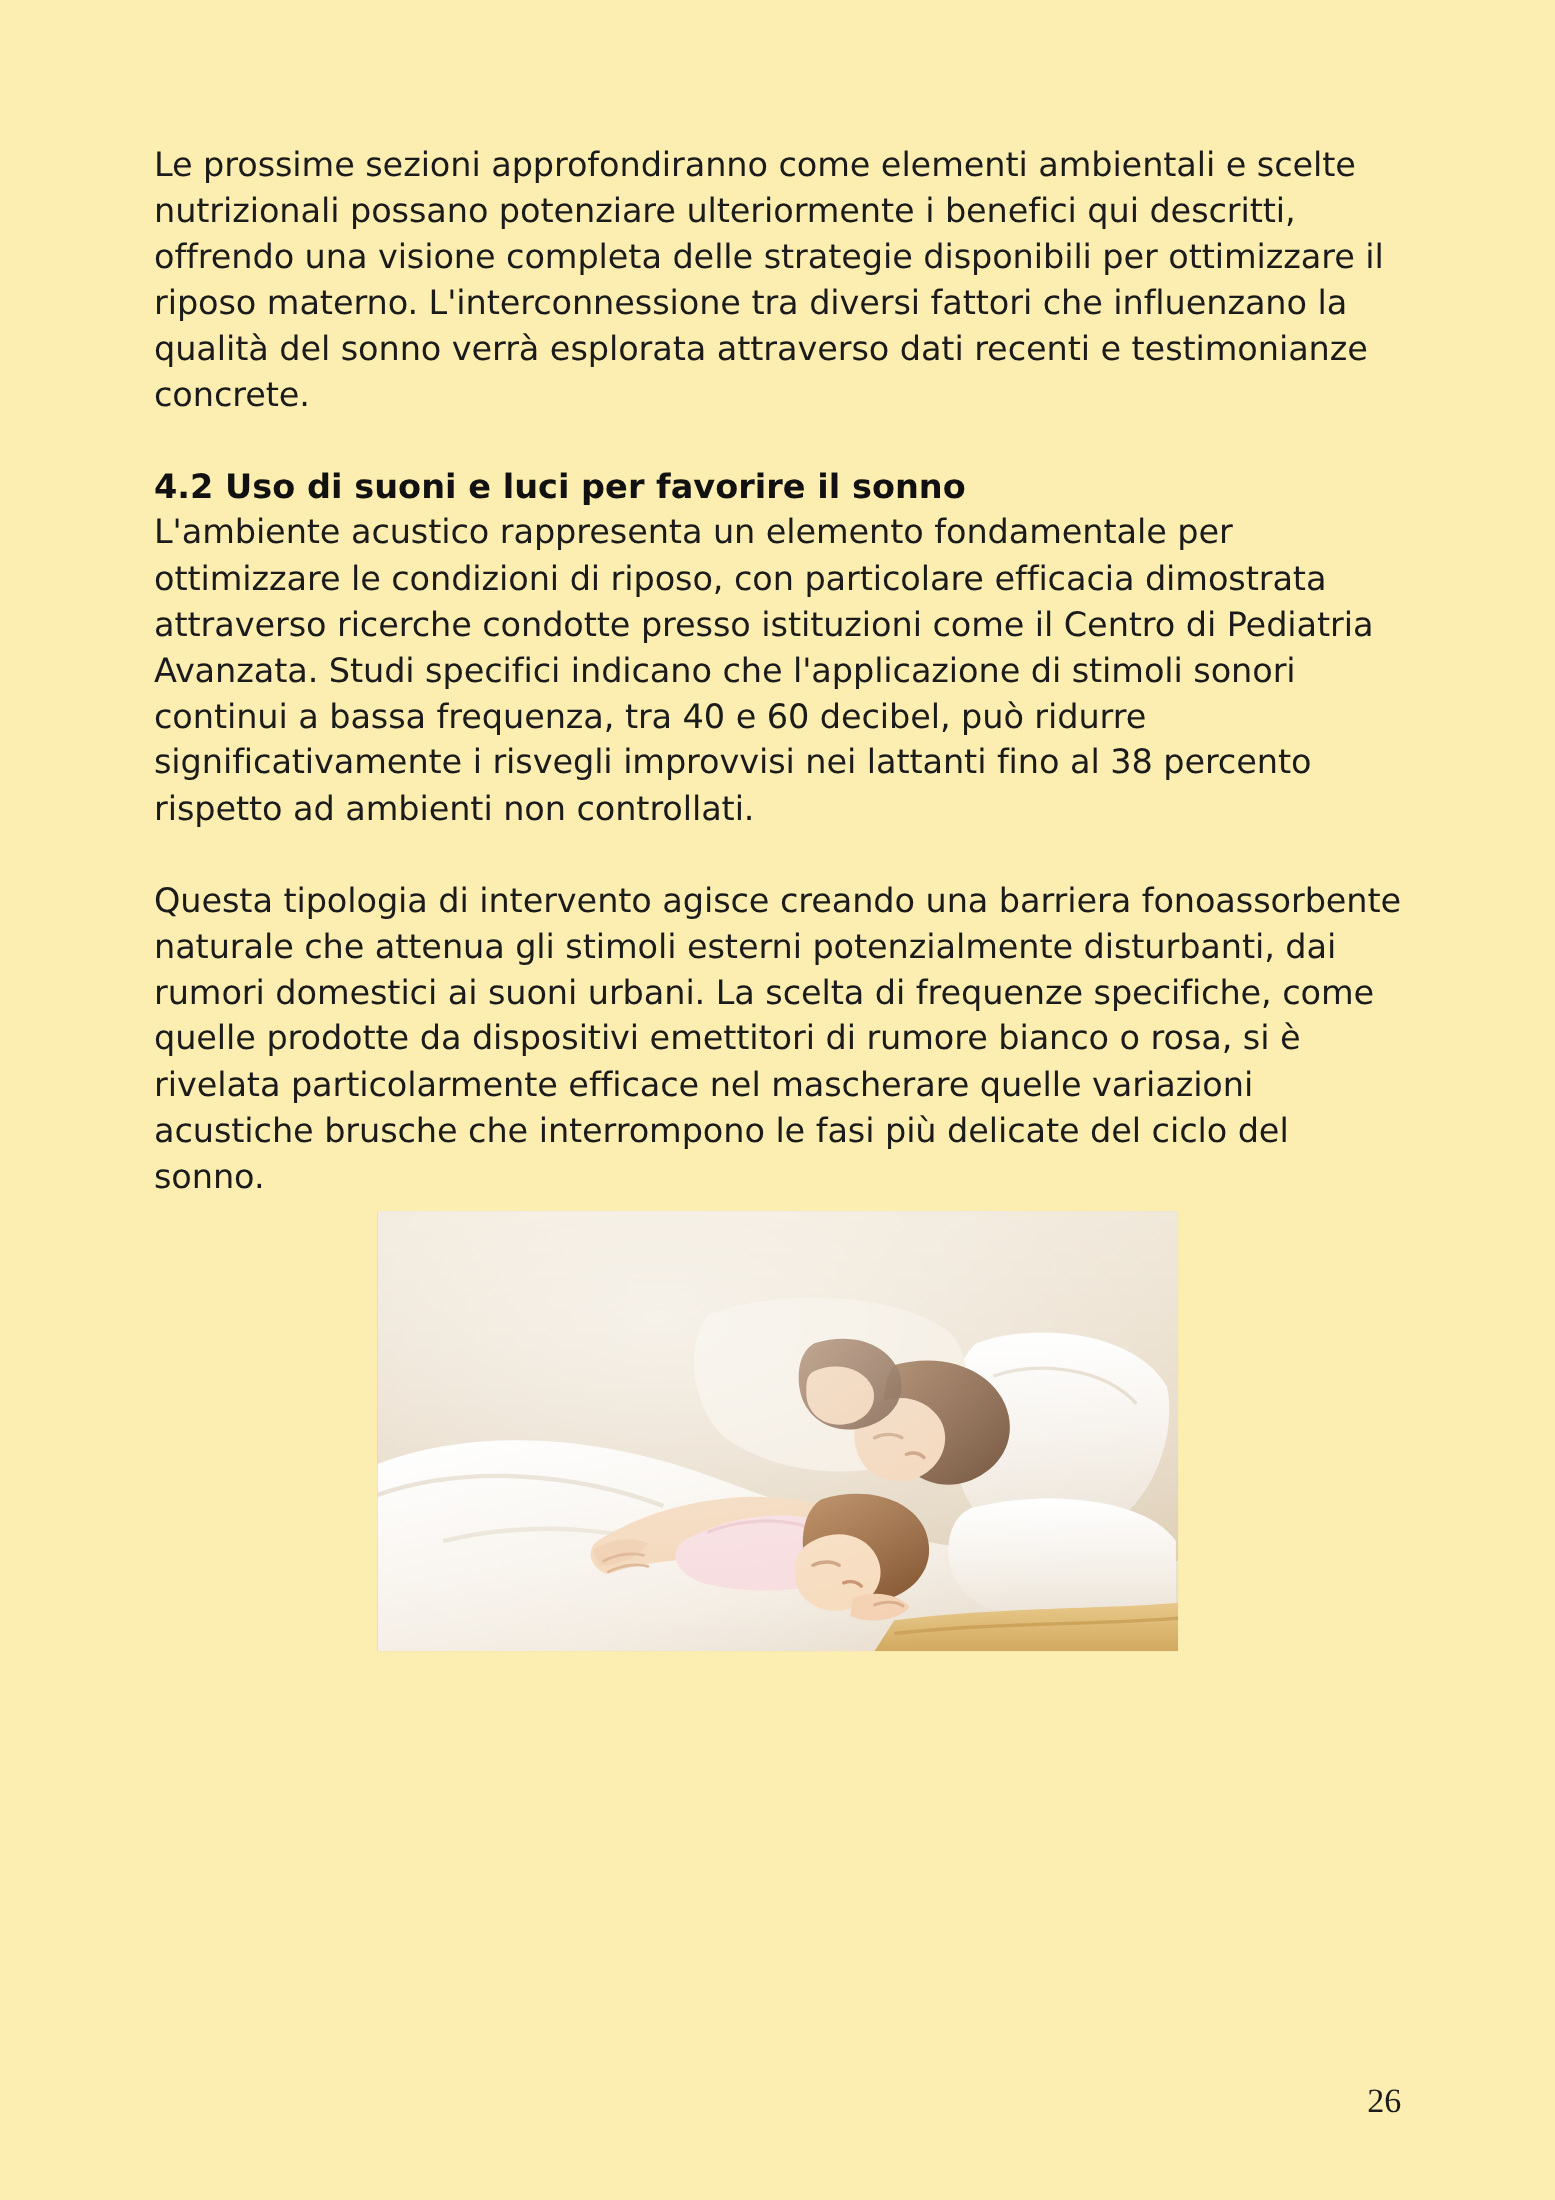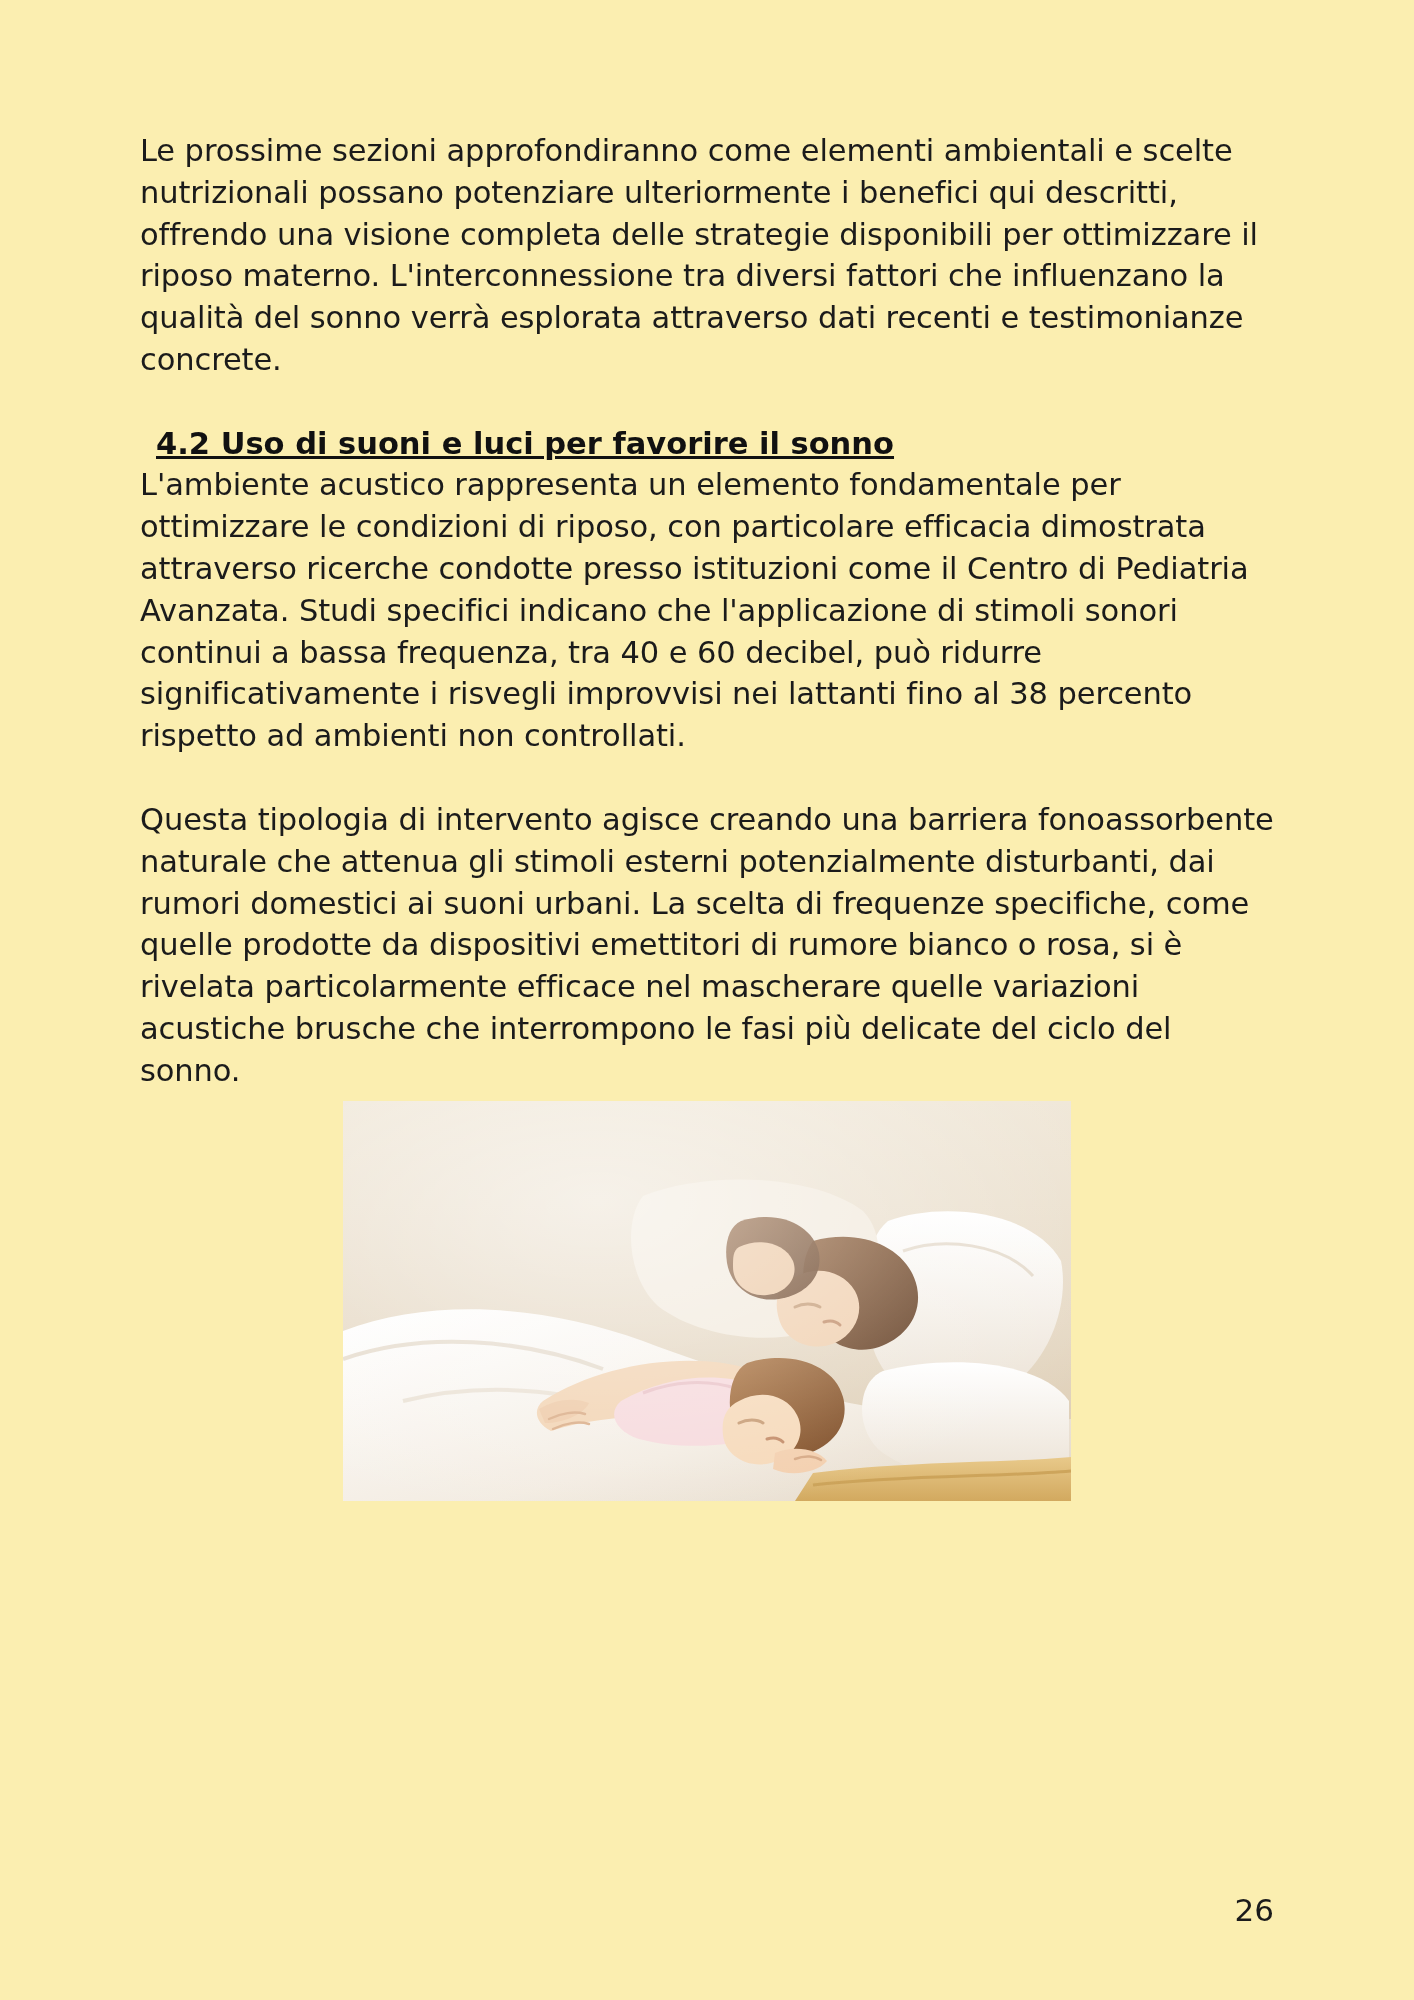--- a/index.html
+++ b/index.html
@@ -30,23 +30,22 @@
     max-width: 1140px;
     color: #1b1b1b;
   }
   .para + .para {
     margin-top: 42px;
   }
   .section-head {
     font-size: 30.5px;
     font-weight: bold;
     line-height: 1.37;
-    margin: 42px 0 0 16px;
+    margin: 42px 0 0 0;
     color: #111;
-    text-decoration: underline;
   }
   .head-follow {
     margin-top: 0;
   }
   .figure-wrap {
     margin-top: 10px;
     display: flex;
     justify-content: center;
   }
   .photo {
@@ -58,20 +57,21 @@
   }
   .photo svg {
     display: block;
   }
   .page-number {
     position: absolute;
     right: 140px;
     bottom: 72px;
     font-size: 31px;
     color: #1b1b1b;
+    font-family: Liberation Serif, serif;
   }
 </style>
 </head>
 <body>
 
 <div class="page">
 
   <p class="para">Le prossime sezioni approfondiranno come elementi ambientali e scelte nutrizionali possano potenziare ulteriormente i benefici qui descritti, offrendo una visione completa delle strategie disponibili per ottimizzare il riposo materno. L'interconnessione tra diversi fattori che influenzano la qualità del sonno verrà esplorata attraverso dati recenti e testimonianze concrete.</p>
 
   <h2 class="section-head">4.2 Uso di suoni e luci per favorire il sonno</h2>

